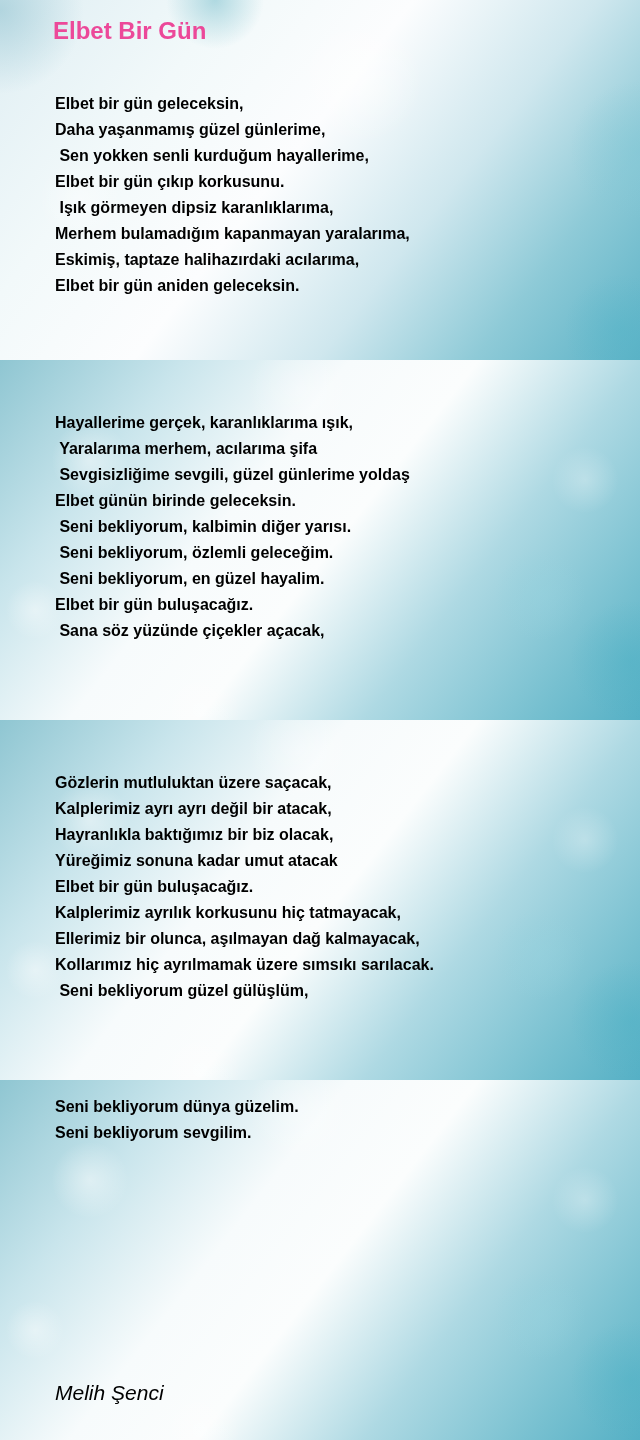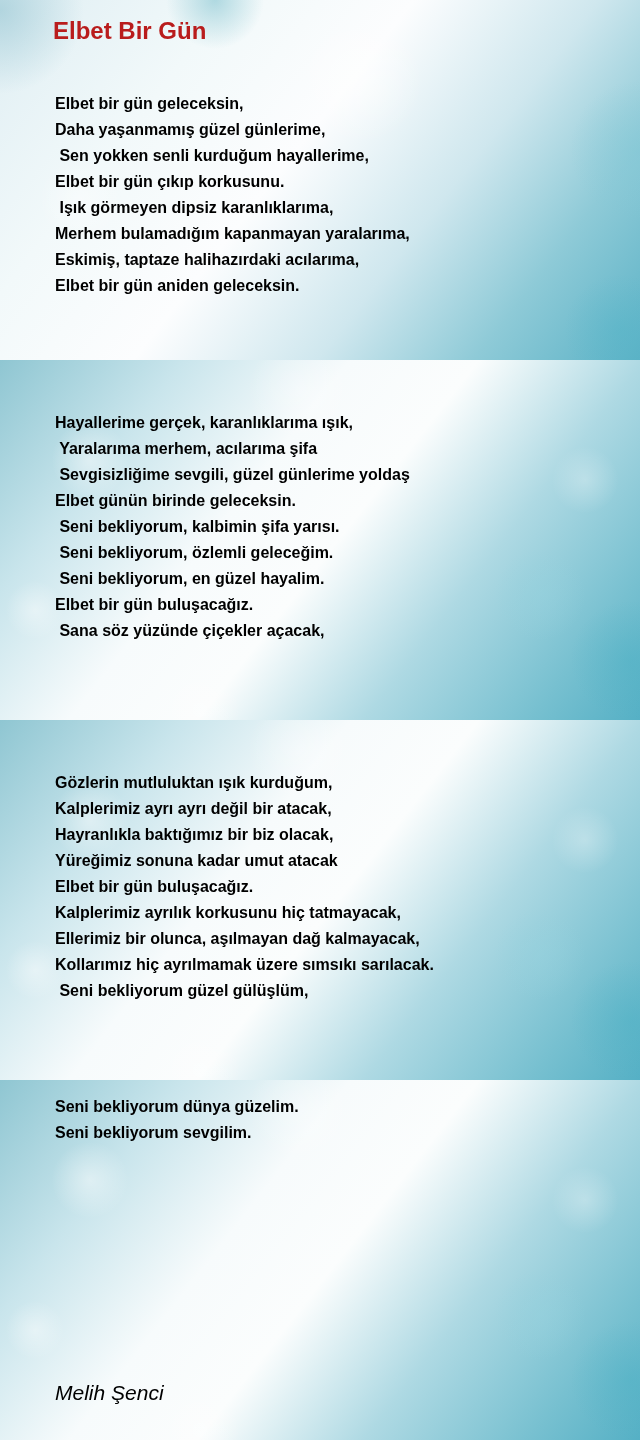--- a/index.html
+++ b/index.html
@@ -47,21 +47,21 @@
   }
   
   .title {
     position: absolute;
     left: 53px;
     top: 16px;
     margin: 0;
     font-size: 24px;
     font-weight: bold;
     line-height: 30px;
-    color: #b91c1c;
+    color: #ec4899;
     white-space: pre;
   }
   .stanza {
     position: absolute;
     left: 55px;
     width: 560px;
     color: #000000;
   }
   .stanza .line {
     height: 26px;
@@ -106,28 +106,28 @@
       <div class="line"> Işık görmeyen dipsiz karanlıklarıma,</div>
       <div class="line">Merhem bulamadığım kapanmayan yaralarıma,</div>
       <div class="line">Eskimiş, taptaze halihazırdaki acılarıma,</div>
       <div class="line">Elbet bir gün aniden geleceksin.</div>
     </div>
   <div class="stanza stanza-2">
       <div class="line">Hayallerime gerçek, karanlıklarıma ışık,</div>
       <div class="line"> Yaralarıma merhem, acılarıma şifa</div>
       <div class="line"> Sevgisizliğime sevgili, güzel günlerime yoldaş</div>
       <div class="line">Elbet günün birinde geleceksin.</div>
-      <div class="line"> Seni bekliyorum, kalbimin şifa yarısı.</div>
+      <div class="line"> Seni bekliyorum, kalbimin diğer yarısı.</div>
       <div class="line"> Seni bekliyorum, özlemli geleceğim.</div>
       <div class="line"> Seni bekliyorum, en güzel hayalim.</div>
       <div class="line">Elbet bir gün buluşacağız.</div>
       <div class="line"> Sana söz yüzünde çiçekler açacak,</div>
     </div>
   <div class="stanza stanza-3">
-      <div class="line">Gözlerin mutluluktan ışık kurduğum,</div>
+      <div class="line">Gözlerin mutluluktan üzere saçacak,</div>
       <div class="line">Kalplerimiz ayrı ayrı değil bir atacak,</div>
       <div class="line">Hayranlıkla baktığımız bir biz olacak,</div>
       <div class="line">Yüreğimiz sonuna kadar umut atacak</div>
       <div class="line">Elbet bir gün buluşacağız.</div>
       <div class="line">Kalplerimiz ayrılık korkusunu hiç tatmayacak,</div>
       <div class="line">Ellerimiz bir olunca, aşılmayan dağ kalmayacak,</div>
       <div class="line">Kollarımız hiç ayrılmamak üzere sımsıkı sarılacak.</div>
       <div class="line"> Seni bekliyorum güzel gülüşlüm,</div>
     </div>
   <div class="stanza stanza-4">

